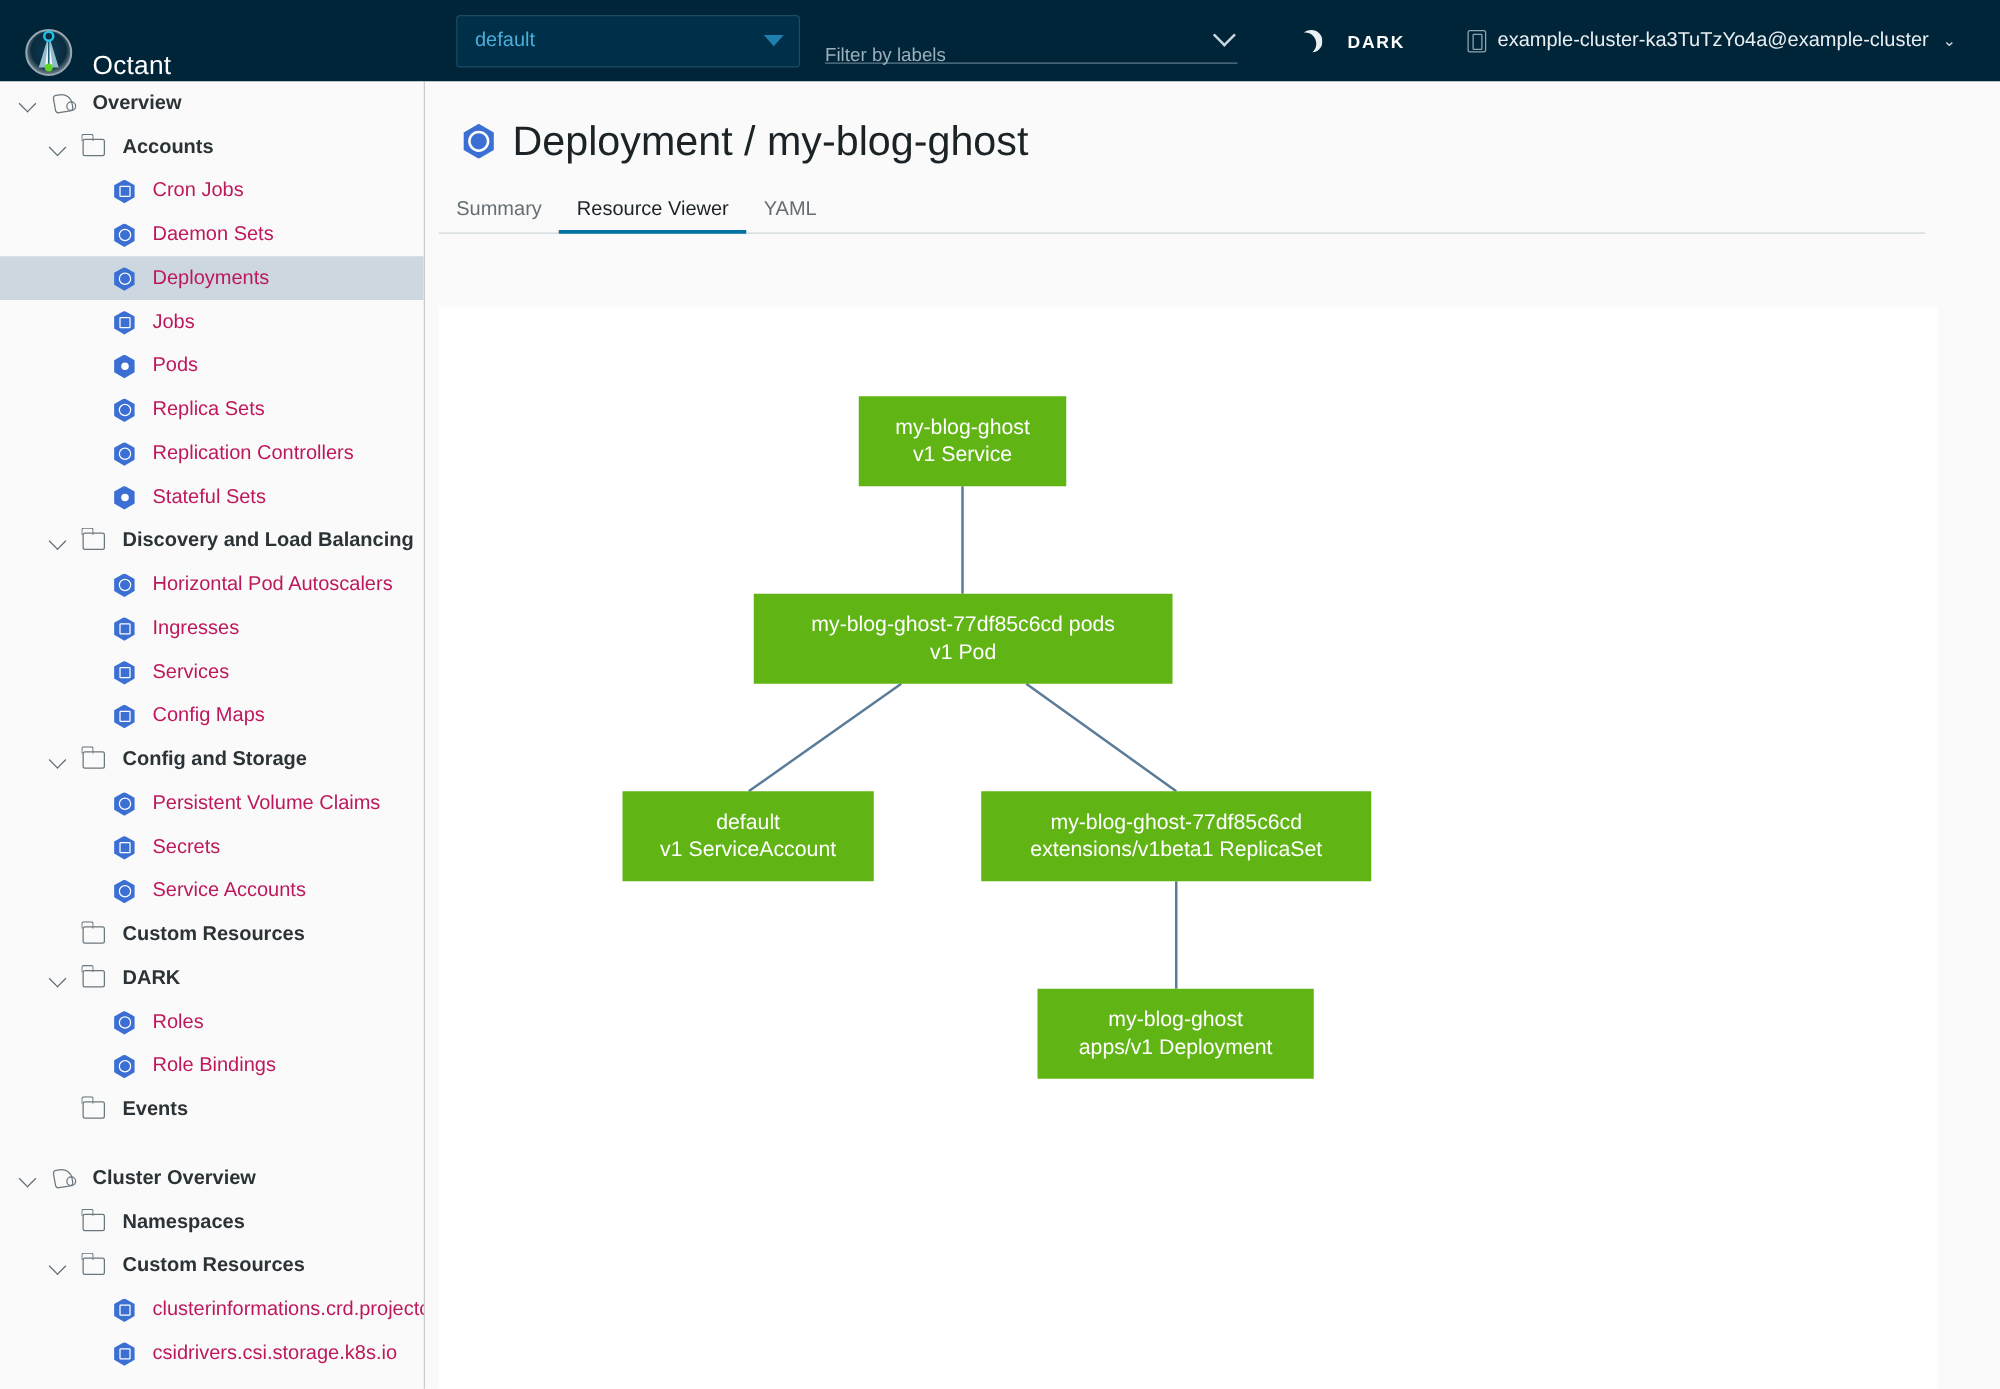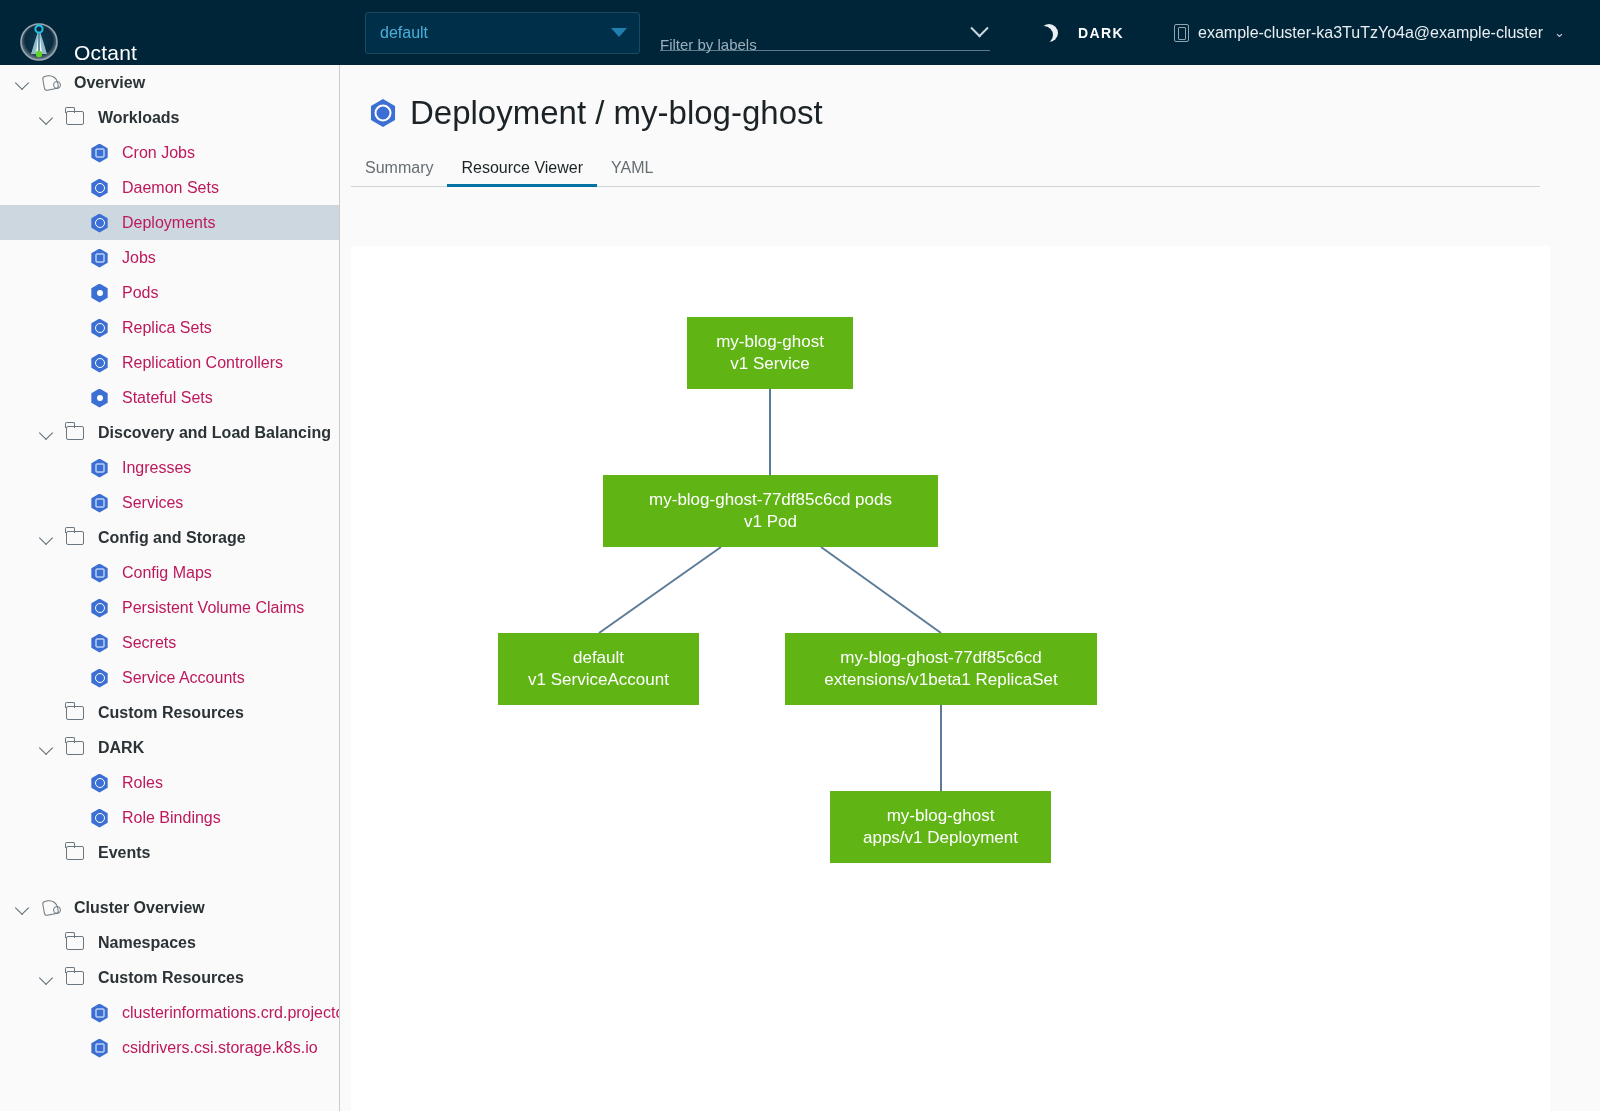--- a/index.html
+++ b/index.html
@@ -293,21 +293,21 @@
       <span class="nav-icon" style="margin-left: 10px;">
         <span class="ic-overview" style="display: block;"></span>
       </span>
       <span class="nav-label bold">Overview</span>
     </div>
     <div class="nav-row" style="padding-left: 38px;">
       <span class="nav-expander open"></span>
       <span class="nav-icon" style="margin-left: 10px;">
         <span class="ic-folder" style="display: block;"></span>
       </span>
-      <span class="nav-label bold">Workloads</span>
+      <span class="nav-label bold">Accounts</span>
     </div>
     <div class="nav-row" style="padding-left: 62px;">
       <span class="nav-expander"></span>
       <span class="nav-icon" style="margin-left: 10px;">
         <span class="ic-k8s sq" style="display: block;"></span>
       </span>
       <span class="nav-label">Cron Jobs</span>
     </div>
     <div class="nav-row" style="padding-left: 62px;">
       <span class="nav-expander"></span>
@@ -361,44 +361,51 @@
     <div class="nav-row" style="padding-left: 38px;">
       <span class="nav-expander open"></span>
       <span class="nav-icon" style="margin-left: 10px;">
         <span class="ic-folder" style="display: block;"></span>
       </span>
       <span class="nav-label bold">Discovery and Load Balancing</span>
     </div>
     <div class="nav-row" style="padding-left: 62px;">
       <span class="nav-expander"></span>
       <span class="nav-icon" style="margin-left: 10px;">
+        <span class="ic-k8s" style="display: block;"></span>
+      </span>
+      <span class="nav-label">Horizontal Pod Autoscalers</span>
+    </div>
+    <div class="nav-row" style="padding-left: 62px;">
+      <span class="nav-expander"></span>
+      <span class="nav-icon" style="margin-left: 10px;">
         <span class="ic-k8s sq" style="display: block;"></span>
       </span>
       <span class="nav-label">Ingresses</span>
     </div>
     <div class="nav-row" style="padding-left: 62px;">
       <span class="nav-expander"></span>
       <span class="nav-icon" style="margin-left: 10px;">
         <span class="ic-k8s sq" style="display: block;"></span>
       </span>
       <span class="nav-label">Services</span>
     </div>
+    <div class="nav-row" style="padding-left: 62px;">
+      <span class="nav-expander"></span>
+      <span class="nav-icon" style="margin-left: 10px;">
+        <span class="ic-k8s sq" style="display: block;"></span>
+      </span>
+      <span class="nav-label">Config Maps</span>
+    </div>
     <div class="nav-row" style="padding-left: 38px;">
       <span class="nav-expander open"></span>
       <span class="nav-icon" style="margin-left: 10px;">
         <span class="ic-folder" style="display: block;"></span>
       </span>
       <span class="nav-label bold">Config and Storage</span>
-    </div>
-    <div class="nav-row" style="padding-left: 62px;">
-      <span class="nav-expander"></span>
-      <span class="nav-icon" style="margin-left: 10px;">
-        <span class="ic-k8s sq" style="display: block;"></span>
-      </span>
-      <span class="nav-label">Config Maps</span>
     </div>
     <div class="nav-row" style="padding-left: 62px;">
       <span class="nav-expander"></span>
       <span class="nav-icon" style="margin-left: 10px;">
         <span class="ic-k8s" style="display: block;"></span>
       </span>
       <span class="nav-label">Persistent Volume Claims</span>
     </div>
     <div class="nav-row" style="padding-left: 62px;">
       <span class="nav-expander"></span>

